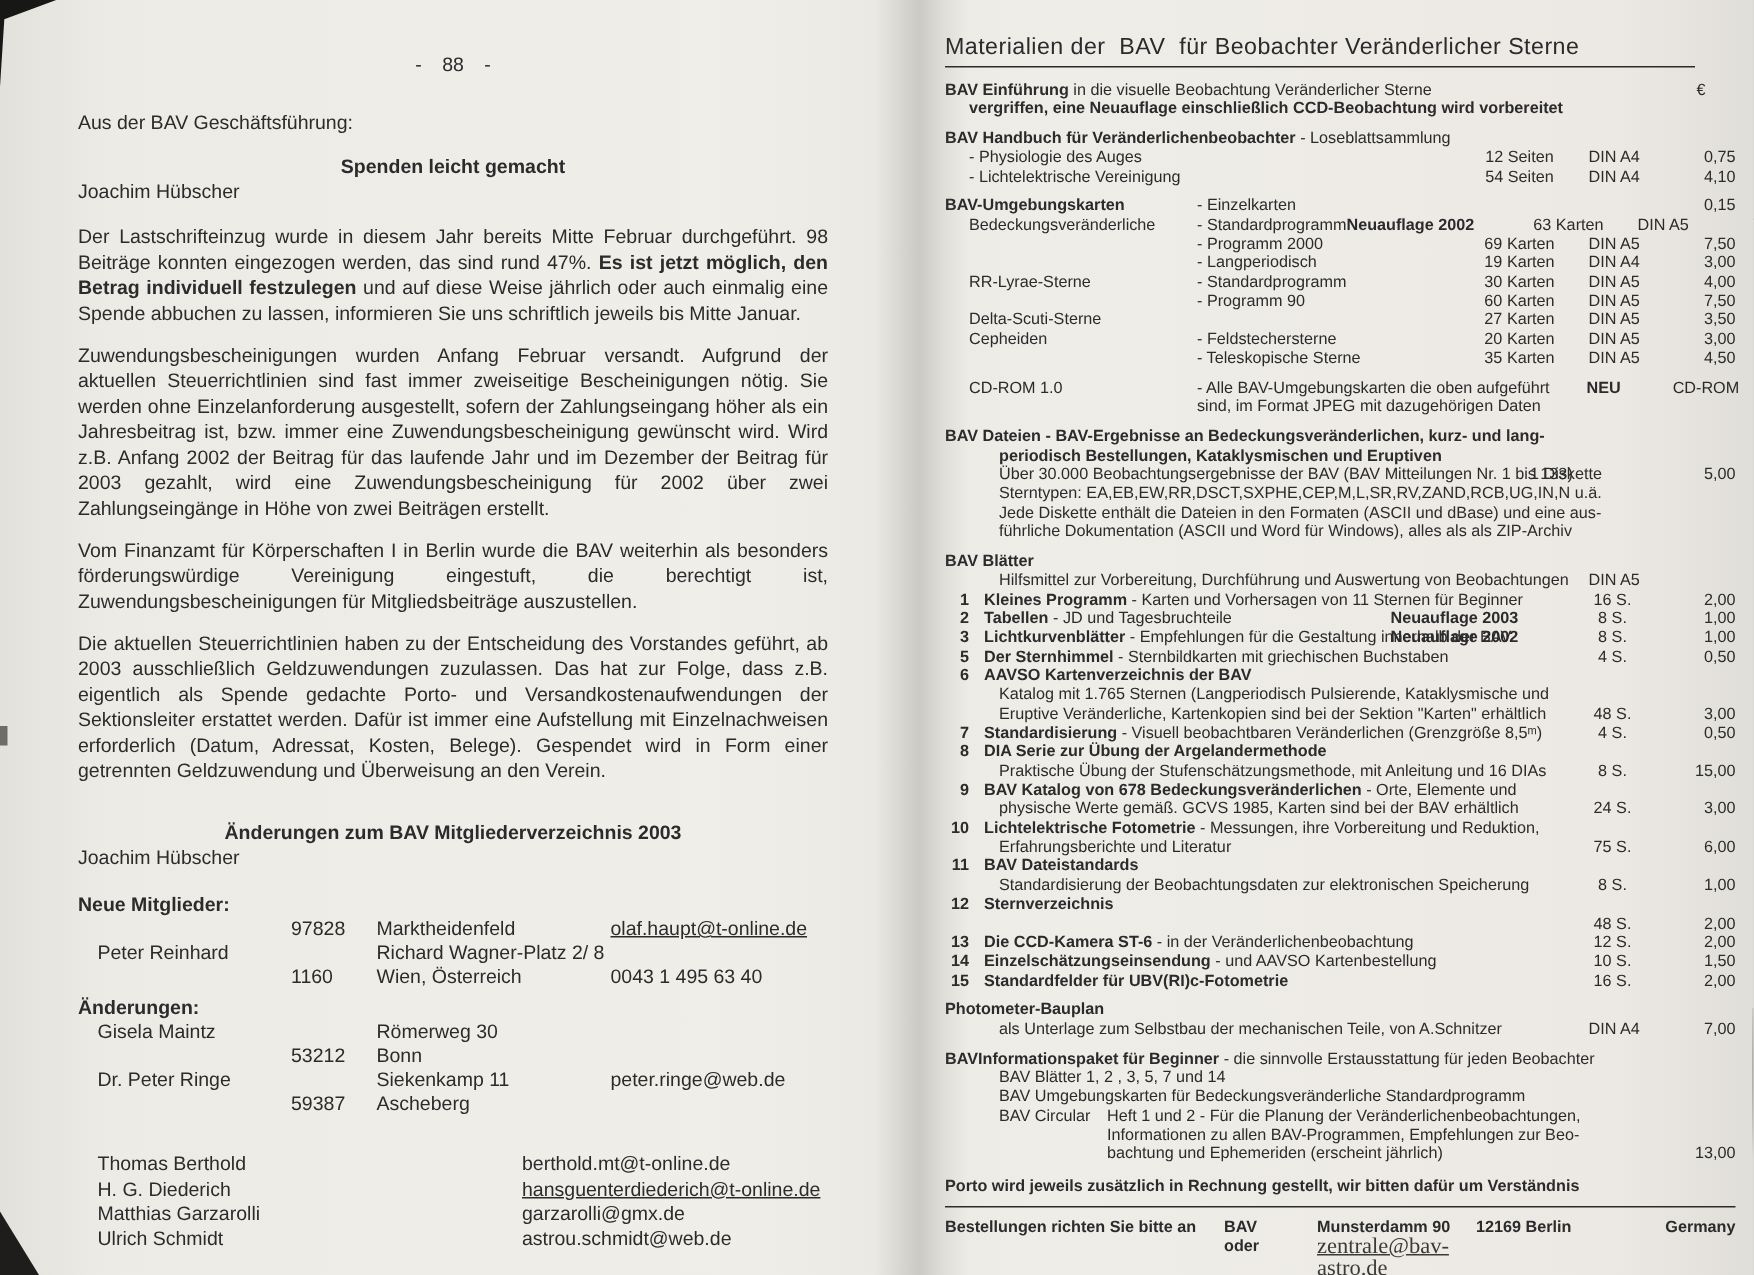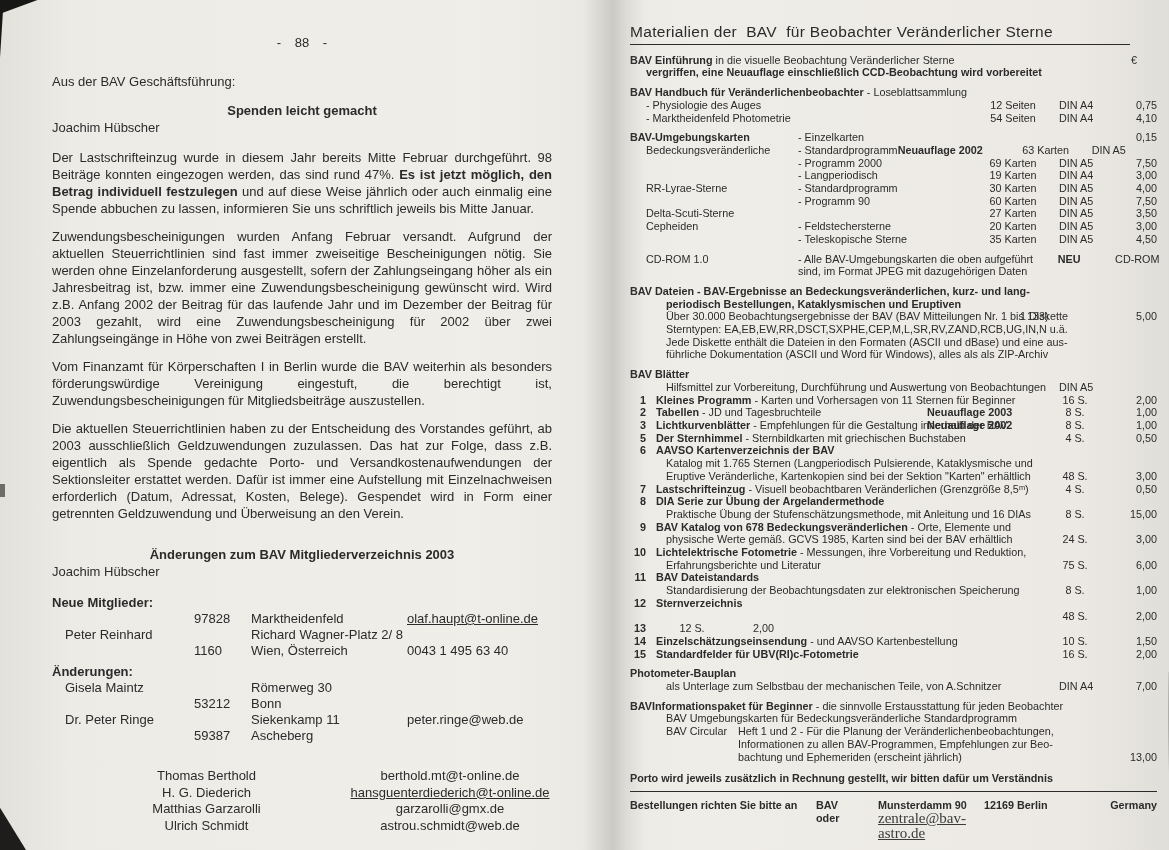--- a/index.html
+++ b/index.html
@@ -30,21 +30,21 @@
   .c-author{text-align:left;margin-bottom:13px;}
   .page-left p{margin:0 0 11px 0;text-align:justify;}
   .b{font-weight:bold;}
   .u{text-decoration:underline;}
   .h2block{margin-top:24px;}
   .members{margin-top:15px;}
   .mlabel{font-weight:bold;line-height:16px;}
   .mlabel.gap{margin-top:5px;}
   .mrow{display:grid;grid-template-columns:142px 57px 156px 1fr;line-height:16px;white-space:nowrap;}
   .mrow span:first-child{padding-left:13px;}
-  .contacts{margin-top:24px;text-align:center;}
+  .contacts{margin-top:24px;}
   .crow{display:grid;grid-template-columns:296px 1fr;line-height:16.5px;white-space:nowrap;}
   .crow span:first-child{padding-left:13px;}
 
   
   .page-right{position:absolute;left:600px;top:0;width:569px;height:850px;box-sizing:border-box;
     padding:26px 12px 0 30px;font-size:10.8px;line-height:12.7px;}
   .rtitle{font-size:15.5px;letter-spacing:.3px;white-space:pre-wrap;padding-bottom:5px;
     border-bottom:1.6px solid #2b2b2b;width:500px;margin-bottom:9px;}
   .rr{display:flex;align-items:baseline;}
   .rr .d{flex:1;min-width:0;white-space:nowrap;}
@@ -174,21 +174,21 @@
     <div class="rr sec">
       <span class="d"><span class="b">BAV Handbuch für Veränderlichenbeobachter</span><span> - Loseblattsammlung</span></span>
     </div>
     <div class="rr">
       <span class="d ind16">- Physiologie des Auges</span>
       <span class="k1">12 Seiten</span>
       <span class="k2">DIN A4</span>
       <span class="k3">0,75</span>
     </div>
     <div class="rr">
-      <span class="d ind16">- Marktheidenfeld Photometrie</span>
+      <span class="d ind16">- Lichtelektrische Vereinigung</span>
       <span class="k1">54 Seiten</span>
       <span class="k2">DIN A4</span>
       <span class="k3">4,10</span>
     </div>
 
     <div class="rr sec">
       <span class="d"><span class="ua flush b" style="display:inline-block;">BAV-Umgebungskarten</span><span class="ub" style="display:inline-block;">- Einzelkarten</span></span>
       <span class="k3">0,15</span>
     </div>
     <div class="rr">
@@ -325,21 +325,21 @@
     <div class="rr">
         <span class="d ind">Katalog mit 1.765 Sternen (Langperiodisch Pulsierende, Kataklysmische und</span>
       </div>
     <div class="rr">
       <span class="d ind">Eruptive Veränderliche, Kartenkopien sind bei der Sektion "Karten" erhältlich</span>
       <span class="k1">48 S.</span>
       <span class="k3">3,00</span>
     </div>
     <div class="rr">
       <span class="n">7</span>
-      <span class="d"><span class="b">Lastschrifteinzug</span><span> - Visuell beobachtbaren Veränderlichen (Grenzgröße 8,5ᵐ)</span></span>
+      <span class="d"><span class="b">Standardisierung</span><span> - Visuell beobachtbaren Veränderlichen (Grenzgröße 8,5ᵐ)</span></span>
       <span class="k1">4 S.</span>
       <span class="k3">0,50</span>
     </div>
     <div class="rr">
       <span class="n">8</span>
       <span class="d b">DIA Serie zur Übung der Argelandermethode</span>
     </div>
     <div class="rr">
       <span class="d ind">Praktische Übung der Stufenschätzungsmethode, mit Anleitung und 16 DIAs</span>
       <span class="k1">8 S.</span>
@@ -376,20 +376,21 @@
       <span class="n">12</span>
       <span class="d b">Sternverzeichnis</span>
     </div>
     <div class="rr">
       <span class="d ind"></span>
       <span class="k1">48 S.</span>
       <span class="k3">2,00</span>
     </div>
     <div class="rr">
       <span class="n">13</span>
+      <span class="d"><span class="b">Die CCD-Kamera ST-6</span><span> - in der Veränderlichenbeobachtung</span></span>
       <span class="k1">12 S.</span>
       <span class="k3">2,00</span>
     </div>
     <div class="rr">
       <span class="n">14</span>
       <span class="d"><span class="b">Einzelschätzungseinsendung</span><span> - und AAVSO Kartenbestellung</span></span>
       <span class="k1">10 S.</span>
       <span class="k3">1,50</span>
     </div>
     <div class="rr">
@@ -410,20 +411,23 @@
       </div>
     <div class="rr">
       <span class="d ind">als Unterlage zum Selbstbau der mechanischen Teile, von A.Schnitzer</span>
       <span class="k2">DIN A4</span>
       <span class="k3">7,00</span>
     </div>
 
     <div class="rr sec">
       <span class="d"><span class="b">BAVInformationspaket für Beginner</span><span> - die sinnvolle Erstausstattung für jeden Beobachter</span></span>
     </div>
+    <div class="rr">
+        <span class="d ind pre">BAV Blätter  1, 2 , 3, 5, 7 und 14</span>
+      </div>
     <div class="rr">
         <span class="d ind">BAV Umgebungskarten für Bedeckungsveränderliche Standardprogramm</span>
       </div>
     <div class="rr">
       <span class="d ind" style="display:flex;">
           <span class="circ">BAV Circular</span>
           <span>Heft 1 und 2 - Für die Planung der Veränderlichenbeobachtungen,</span>
         </span>
     </div>
     <div class="rr">

